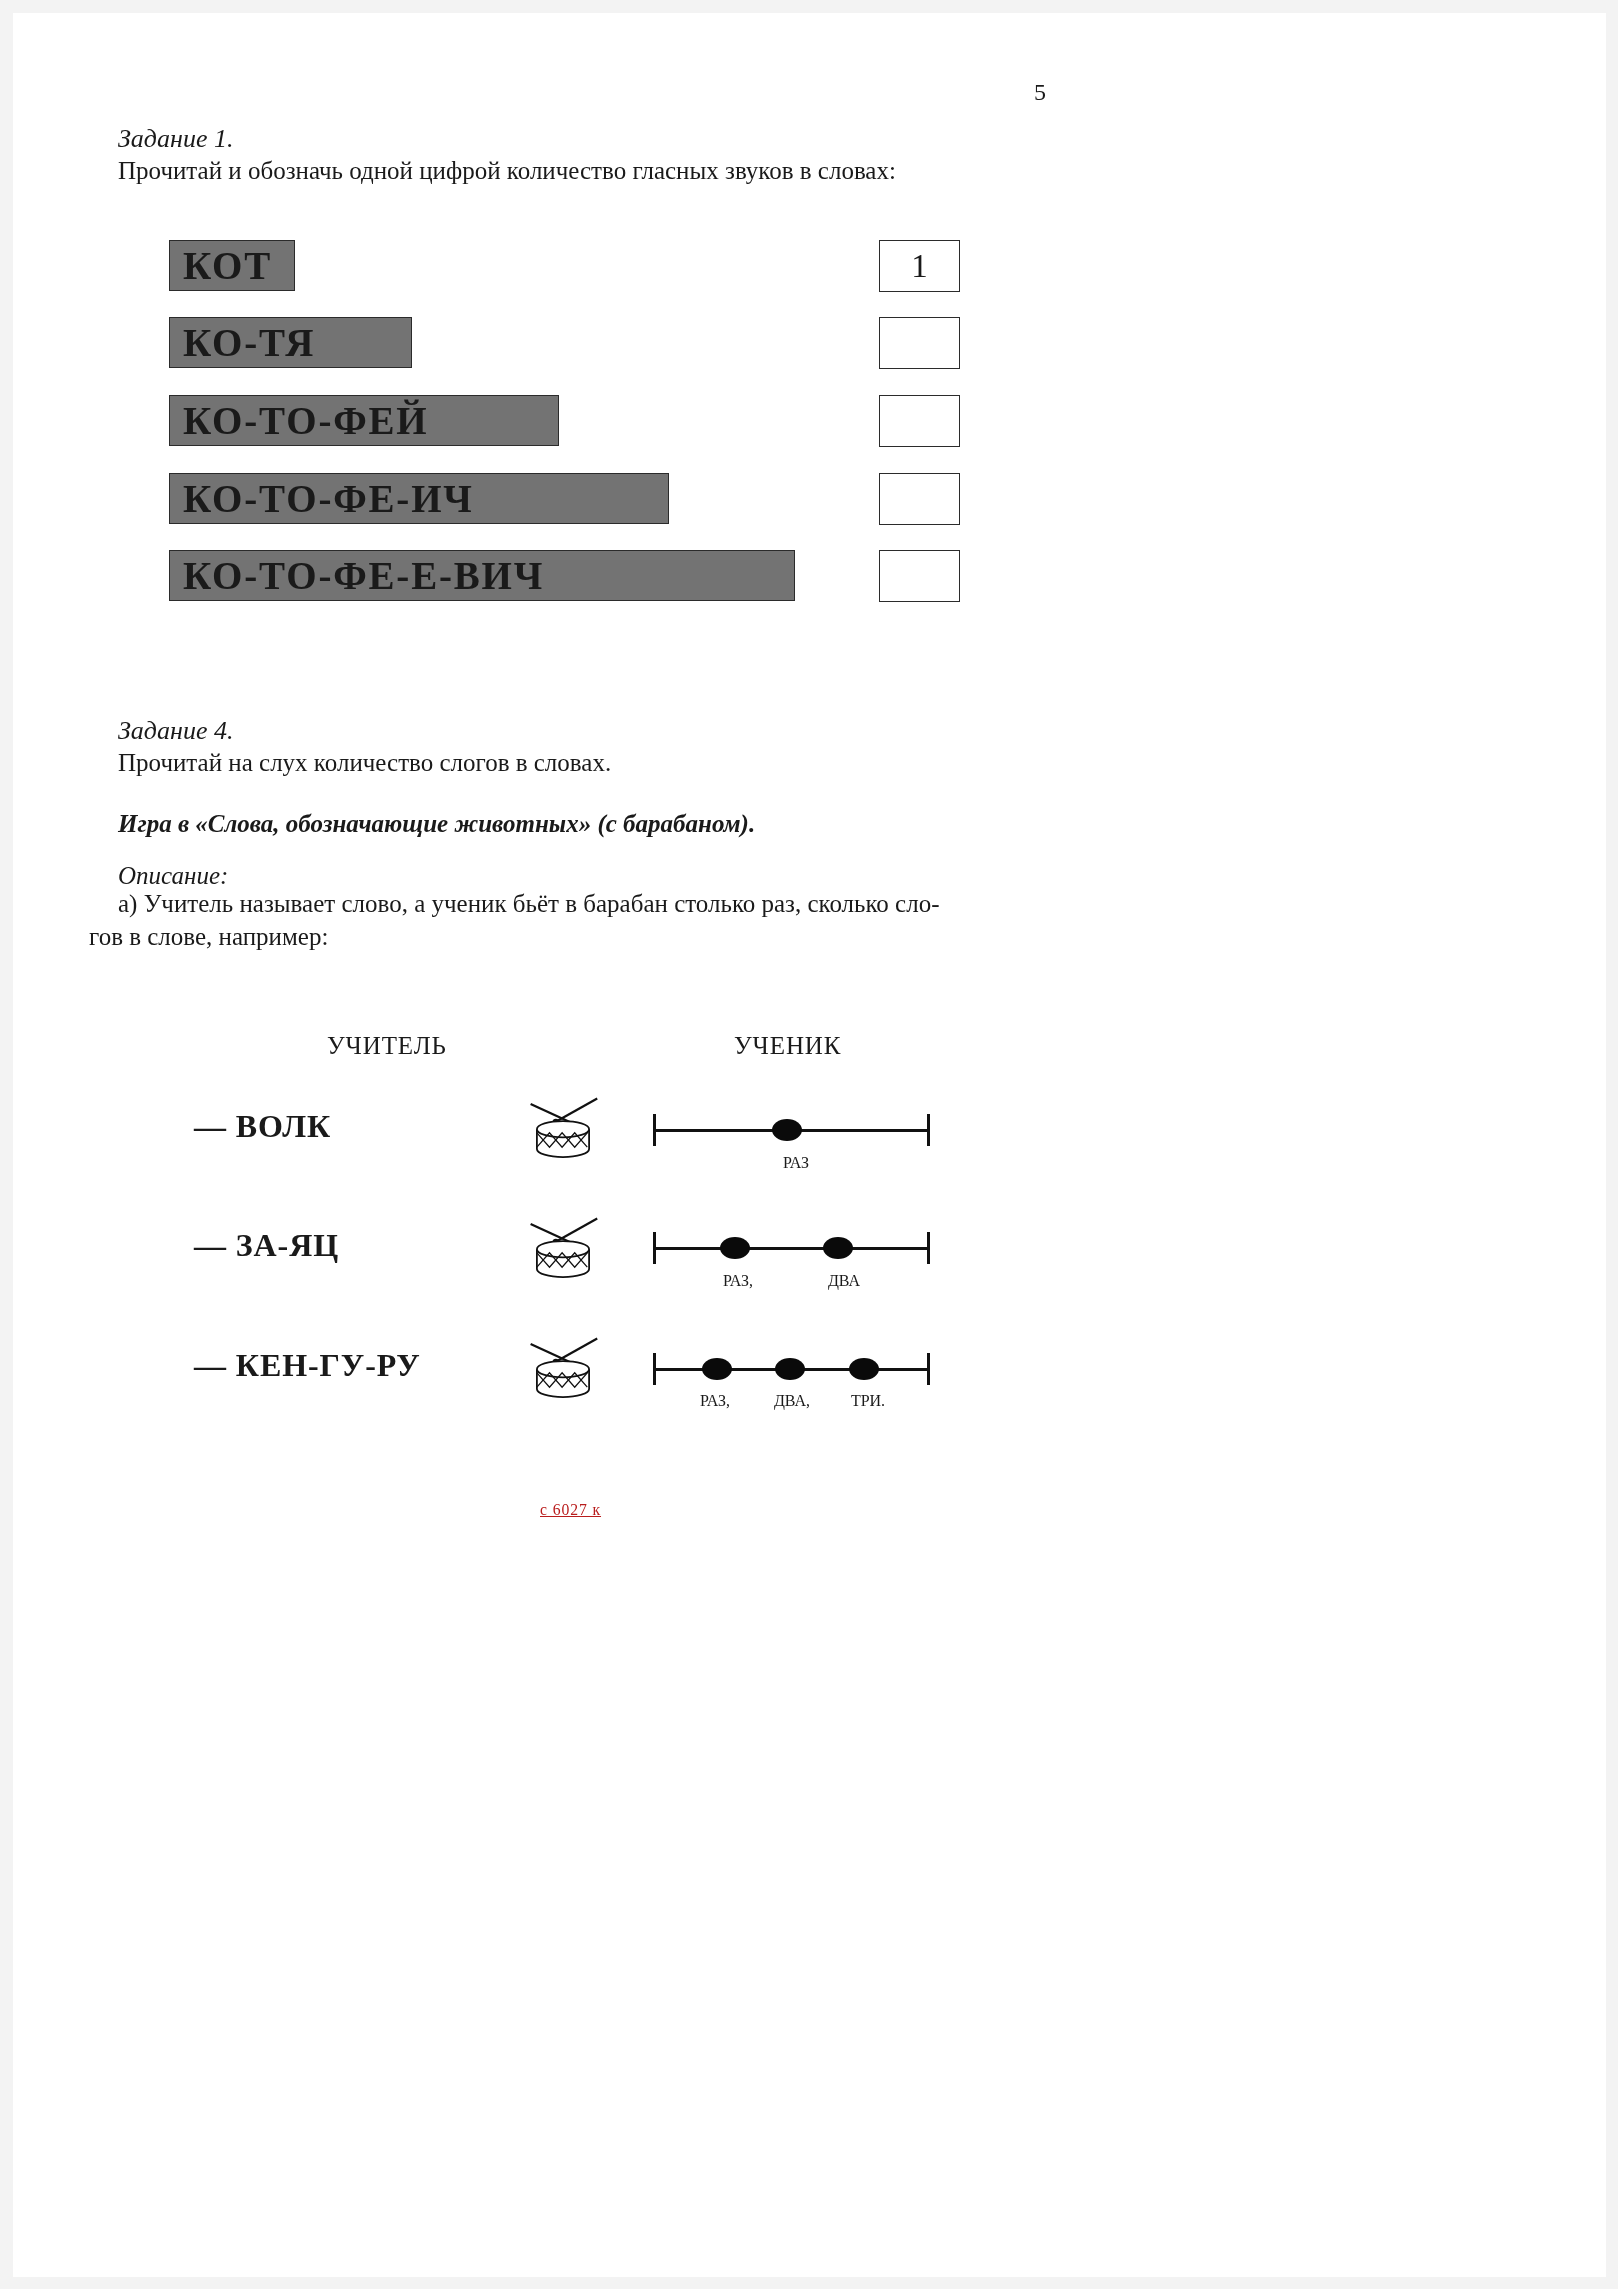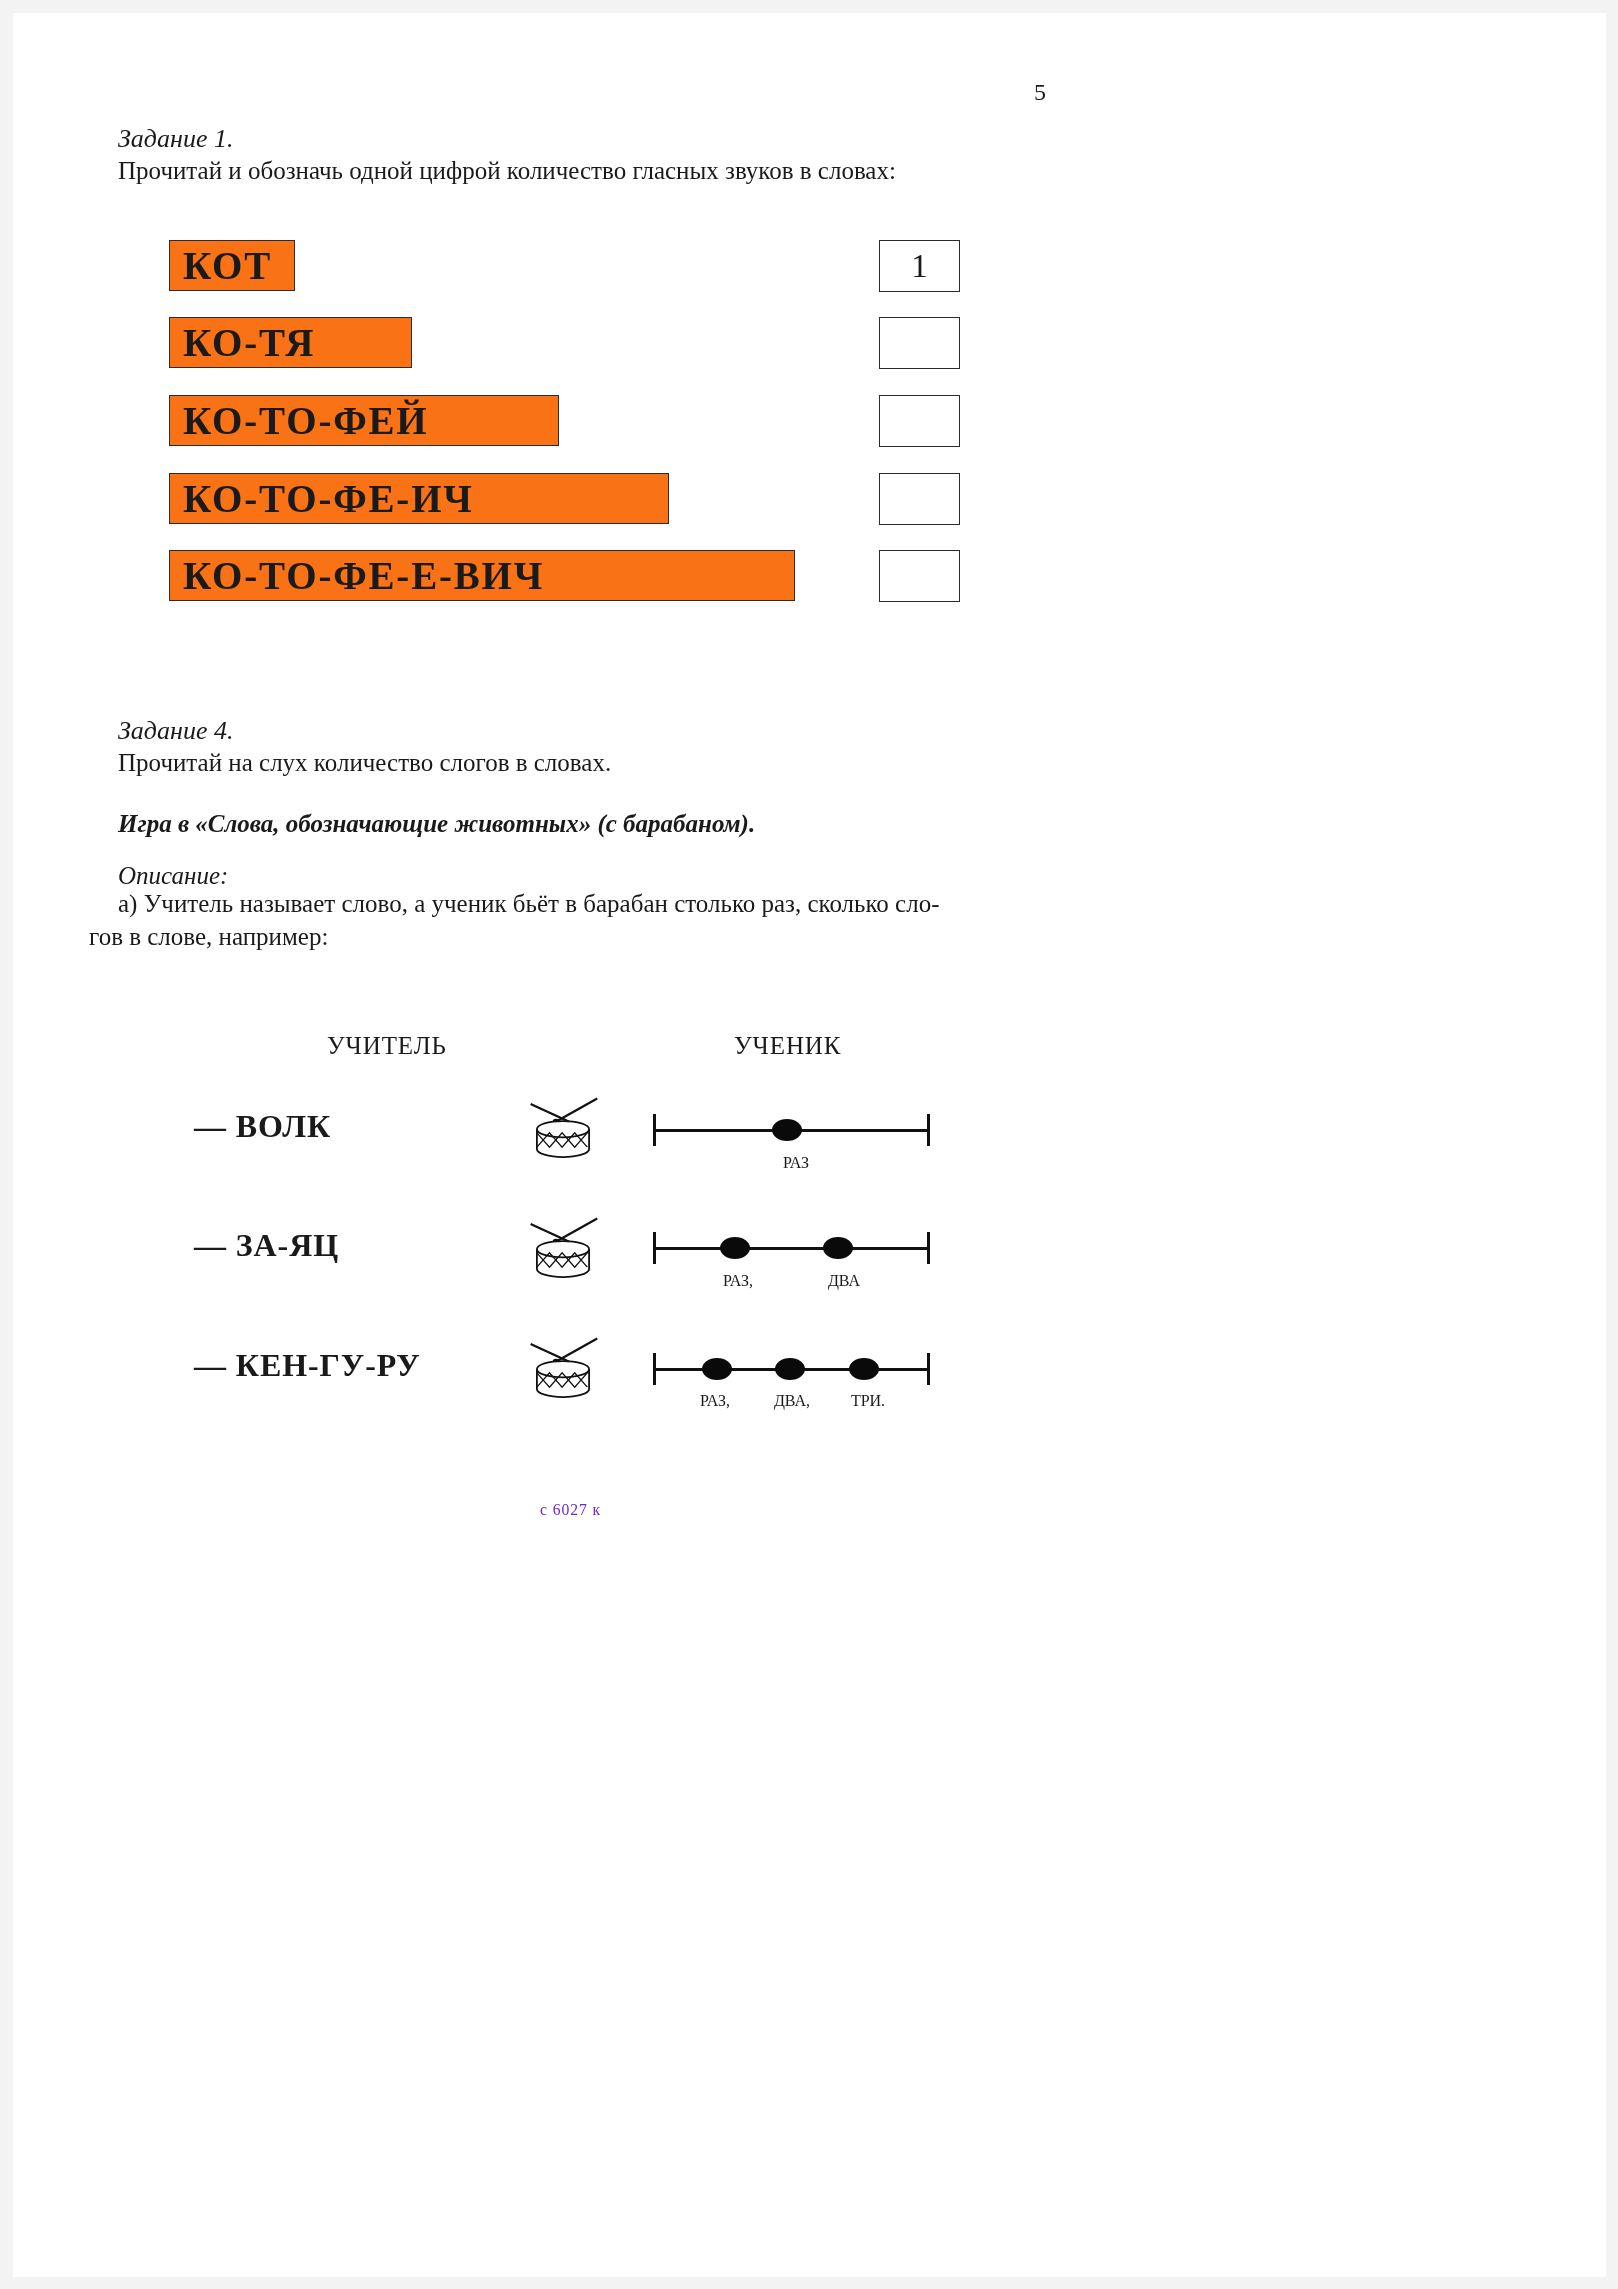--- a/index.html
+++ b/index.html
@@ -15,21 +15,21 @@
   .abs { position:absolute; white-space:nowrap; }
 
   .page-num { font-size:24px; }
   .task-label { font-size:26px; font-style:italic; }
   .body-text { font-size:25px; }
   .game-title { font-size:25px; font-weight:bold; font-style:italic; }
   .desc-label { font-size:25px; font-style:italic; }
 
   .word-box {
     position:absolute; left:169px; height:51px;
-    border:1.8px solid #2b2b2b; background:#f97316;
+    border:1.8px solid #2b2b2b; background:#737373;
     display:flex; align-items:center; padding-left:13px;
   }
   .word-box span { font-size:39px; font-weight:bold; letter-spacing:1.8px; line-height:1; }
 
   .answer-box {
     position:absolute; left:879px; width:81px; height:52px;
     border:1.8px solid #2b2b2b; background:#ffffff;
     display:flex; align-items:center; justify-content:center;
   }
   .answer-box span { font-size:33px; line-height:1; }
@@ -44,21 +44,21 @@
   .beat-line .tick { position:absolute; top:-14.8px; width:2.8px; height:32px; background:#111; }
   .beat-line .tick.left { left:0; }
   .beat-line .tick.right { right:0; }
   .beat-line .dot {
     position:absolute; top:-10px; width:30px; height:22px;
     background:#0a0a0a; border-radius:50%;
   }
 
   .beat-label { font-size:16px; transform:translateX(-50%); }
 
-  .print-code { font-size:15.7px; color:#6d28d9; letter-spacing:0.9px; }
+  .print-code { font-size:15.7px; color:#b91c1c; letter-spacing:0.9px;text-decoration:underline; }
 </style>
 </head>
 <body>
 
 <div class="canvas">
 
   <div class="abs page-num" style="left:1034px; top:79px;">5</div>
 
   <div class="abs task-label" style="left:118px; top:124px;">Задание 1.</div>
   <div class="abs body-text" style="left:118px; top:157px;">Прочитай и обозначь одной цифрой количество гласных звуков в словах:</div>

